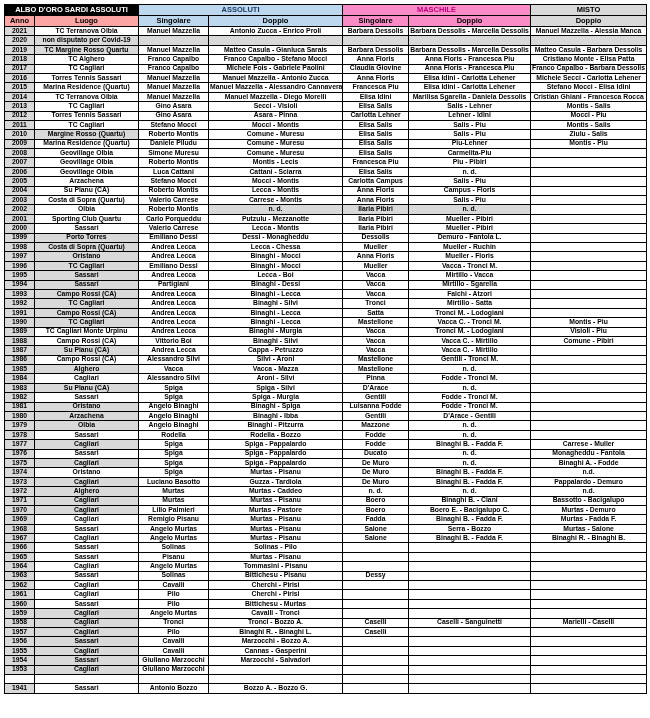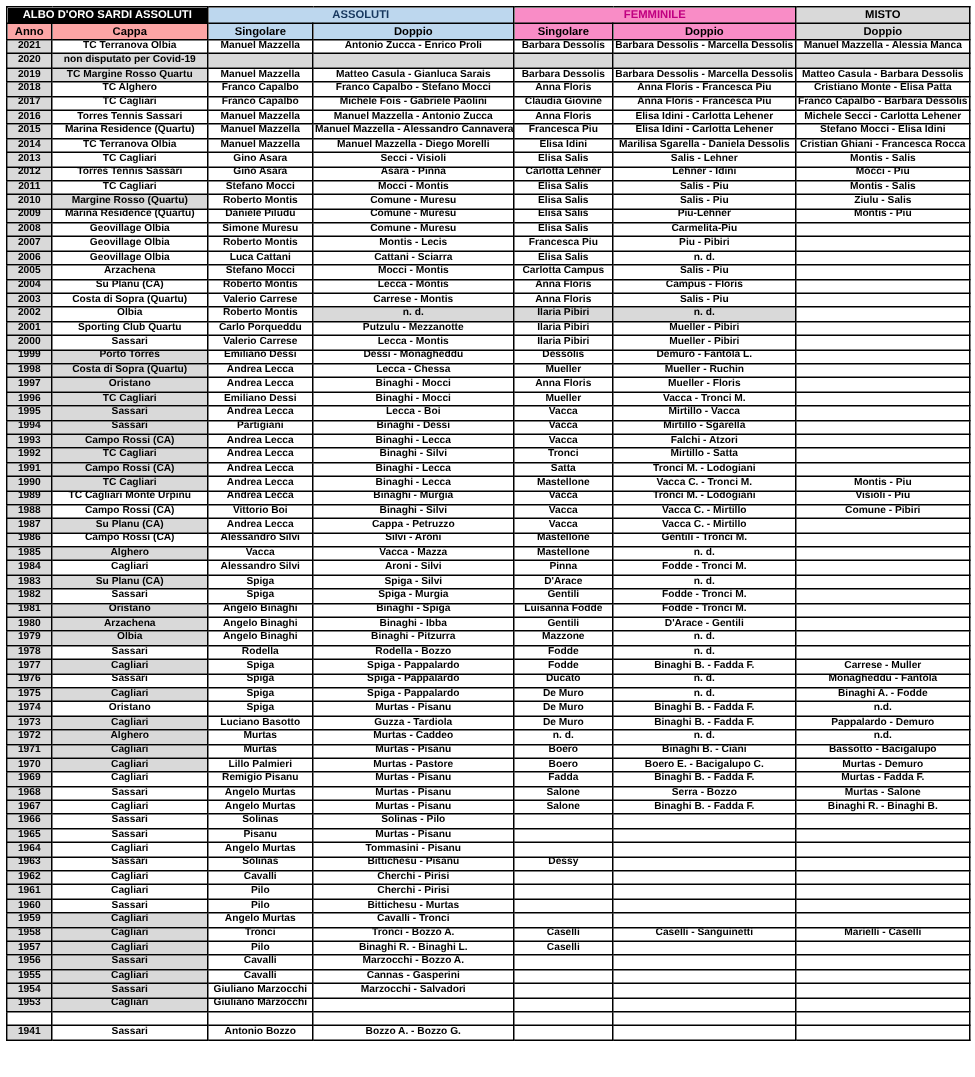--- a/index.html
+++ b/index.html
@@ -38,26 +38,26 @@
         <col style="width:70px">
       <col style="width:134px">
         <col style="width:66px">
         <col style="width:122px">
       <col style="width:116px">
     </colgroup>
     <thead>
         <tr>
           <th class="c-title" colspan="2">ALBO D'ORO SARDI ASSOLUTI</th>
           <th class="g-m" colspan="2">ASSOLUTI</th>
-          <th class="g-f" colspan="2">FEMMINILE</th>
+          <th class="g-f" colspan="2">MASCHILE</th>
           <th class="g-x" colspan="1">MISTO</th>
         </tr>
         <tr>
           <th class="">Anno</th>
-          <th class="">Cappa</th>
+          <th class="">Luogo</th>
           <th class="s-m">Singolare</th>
           <th class="s-m">Doppio</th>
           <th class="s-f">Singolare</th>
           <th class="s-f">Doppio</th>
           <th class="s-x">Doppio</th>
         </tr>
       </thead>
     <tbody>
         <tr>
           <td class="shade">2021</td>

